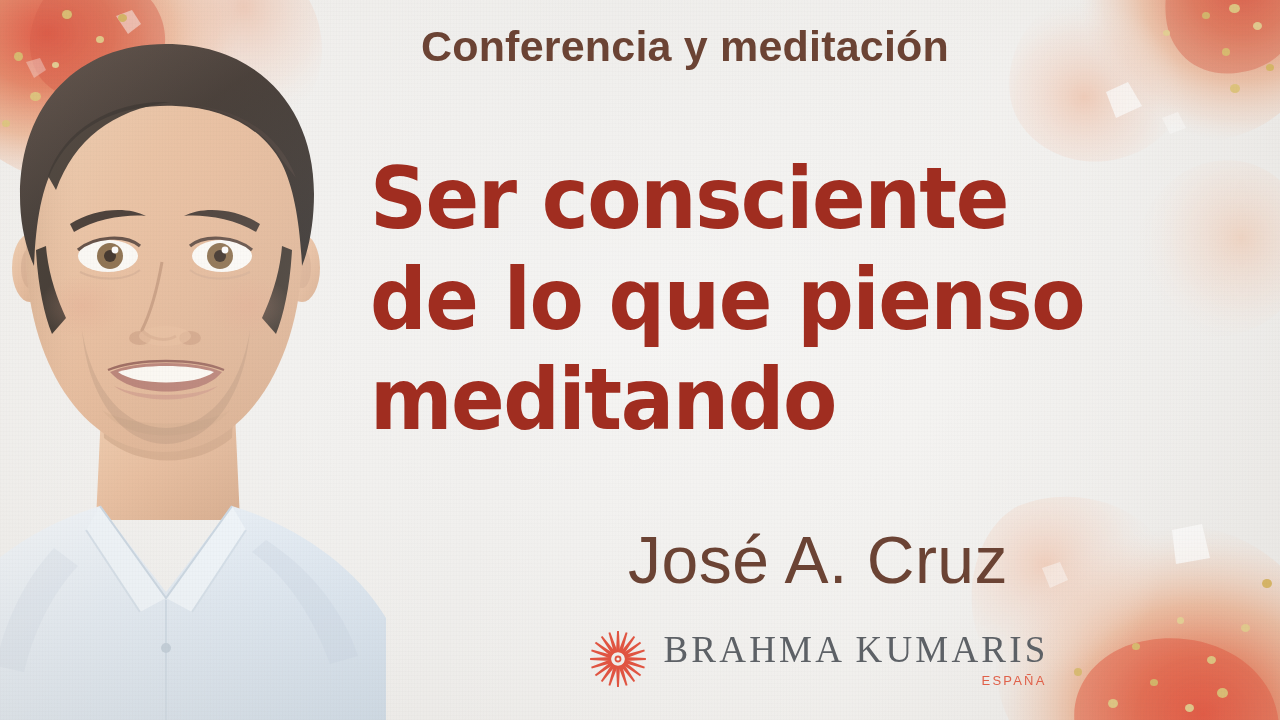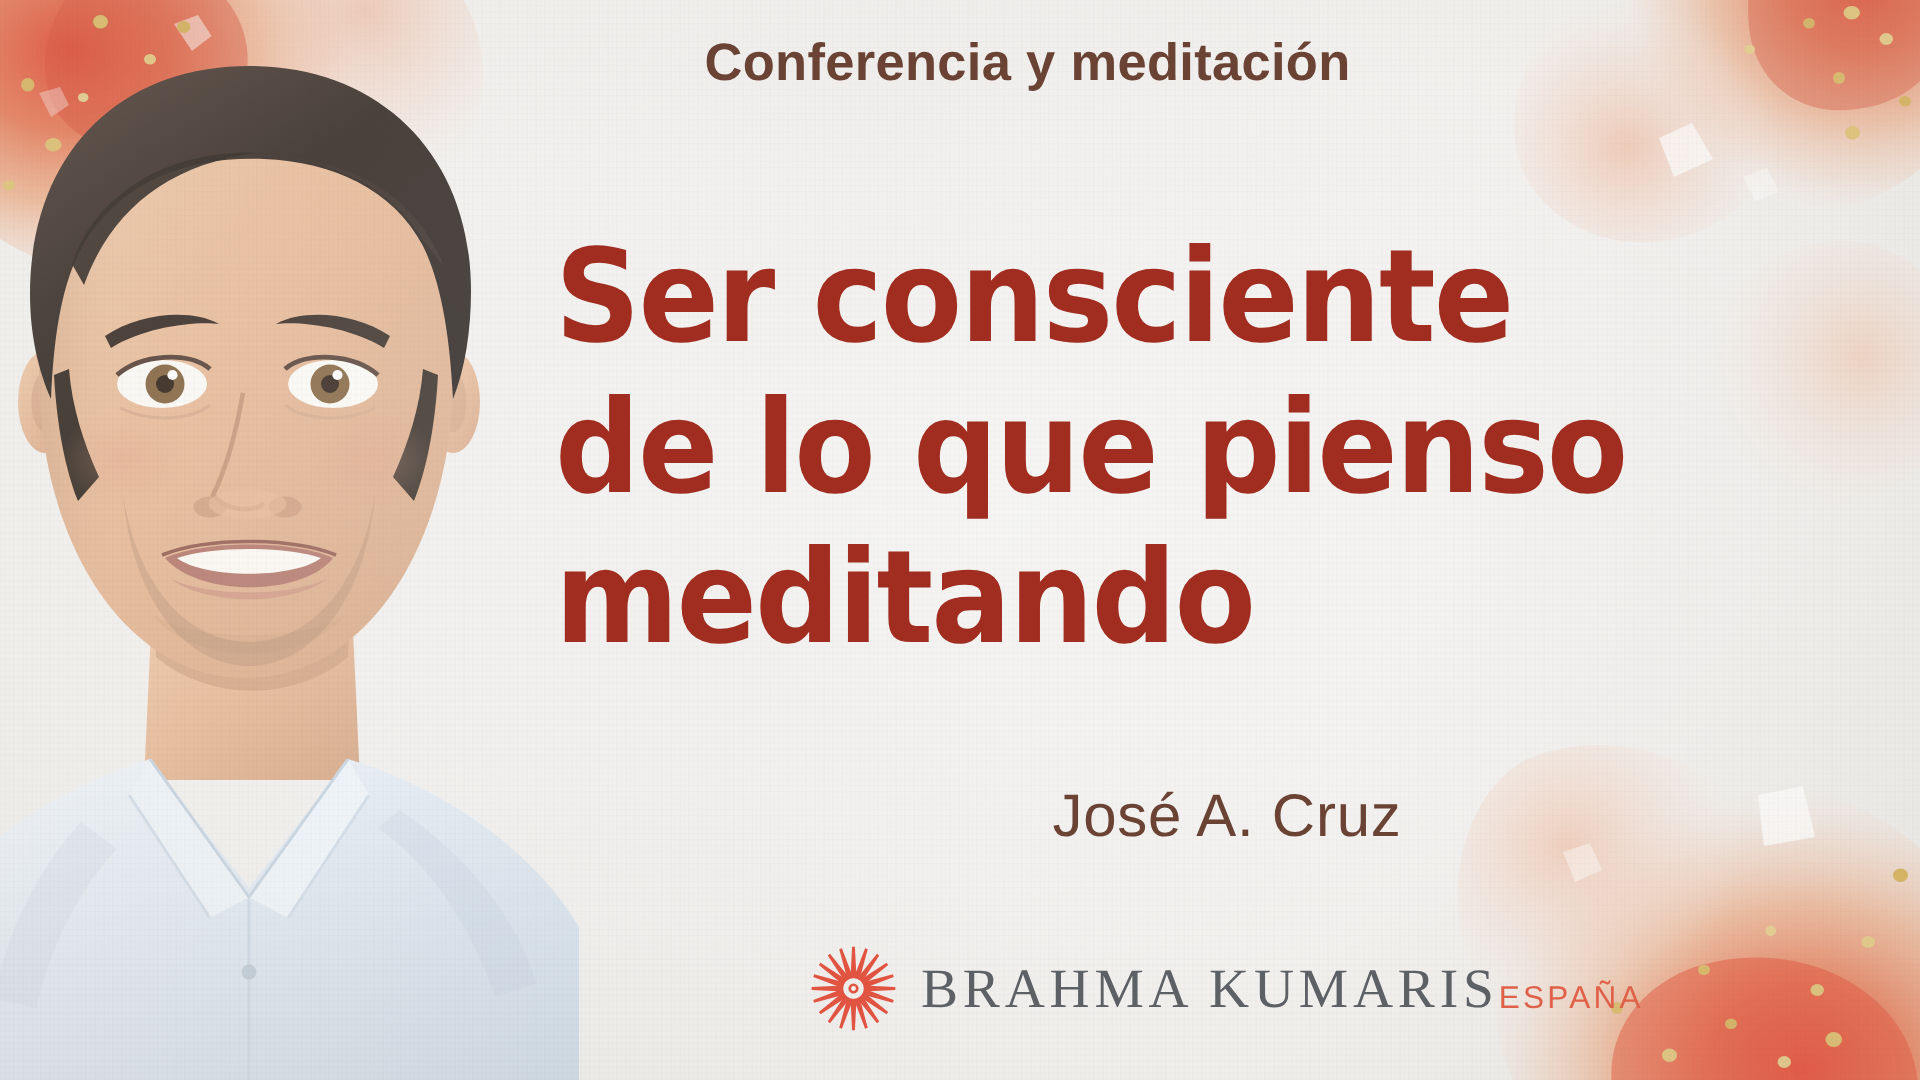--- a/index.html
+++ b/index.html
@@ -47,21 +47,21 @@
     left:-10px; bottom:0;
     width:420px; height:720px;
     z-index:4;
   }
 
   
   .subtitle{
     position:absolute;
     left:0; right:0; top:22px;
     text-align:center;
-    font-size:35px;
+    font-size:43px;
     font-weight:600;
     letter-spacing:0.2px;
     color:#6b4334;
     font-family:"Liberation Sans", sans-serif;
     z-index:8;
     padding-left:90px;
   }
 
   .title-block{
     position:absolute;
@@ -79,50 +79,50 @@
     white-space:nowrap;
     transform:scaleX(0.92);
     transform-origin:left center;
   }
 
   .author{
     position:absolute;
     left:388px; top:522px;
     width:860px;
     text-align:center;
-    font-size:40px;
+    font-size:66px;
     font-weight:400;
     letter-spacing:0.5px;
     color:#6b4334;
     z-index:8;
   }
 
   
   .logo{
     position:absolute;
     left:388px; top:628px;
     width:860px;
     display:flex;
     align-items:center;
     justify-content:center;
     gap:14px;
     z-index:8;
   }
   .logo-mark{ width:62px; height:62px; flex:0 0 auto; }
-  .logo-words{ display:flex; align-items:flex-end; }
+  .logo-words{ display:flex; flex-direction:column; align-items:flex-end; }
   .logo-name{
     font-family:"Liberation Serif", serif;
     font-size:37px;
     letter-spacing:3.2px;
     color:#5d6166;
     line-height:1.0;
   }
   .logo-country{
     font-family:"Liberation Sans", sans-serif;
-    font-size:21px;
+    font-size:13px;
     letter-spacing:2.2px;
     color:#e0614a;
     margin-top:5px;
     margin-right:2px;
   }
 </style>
 </head>
 <body>
 
 <div id="slide">

